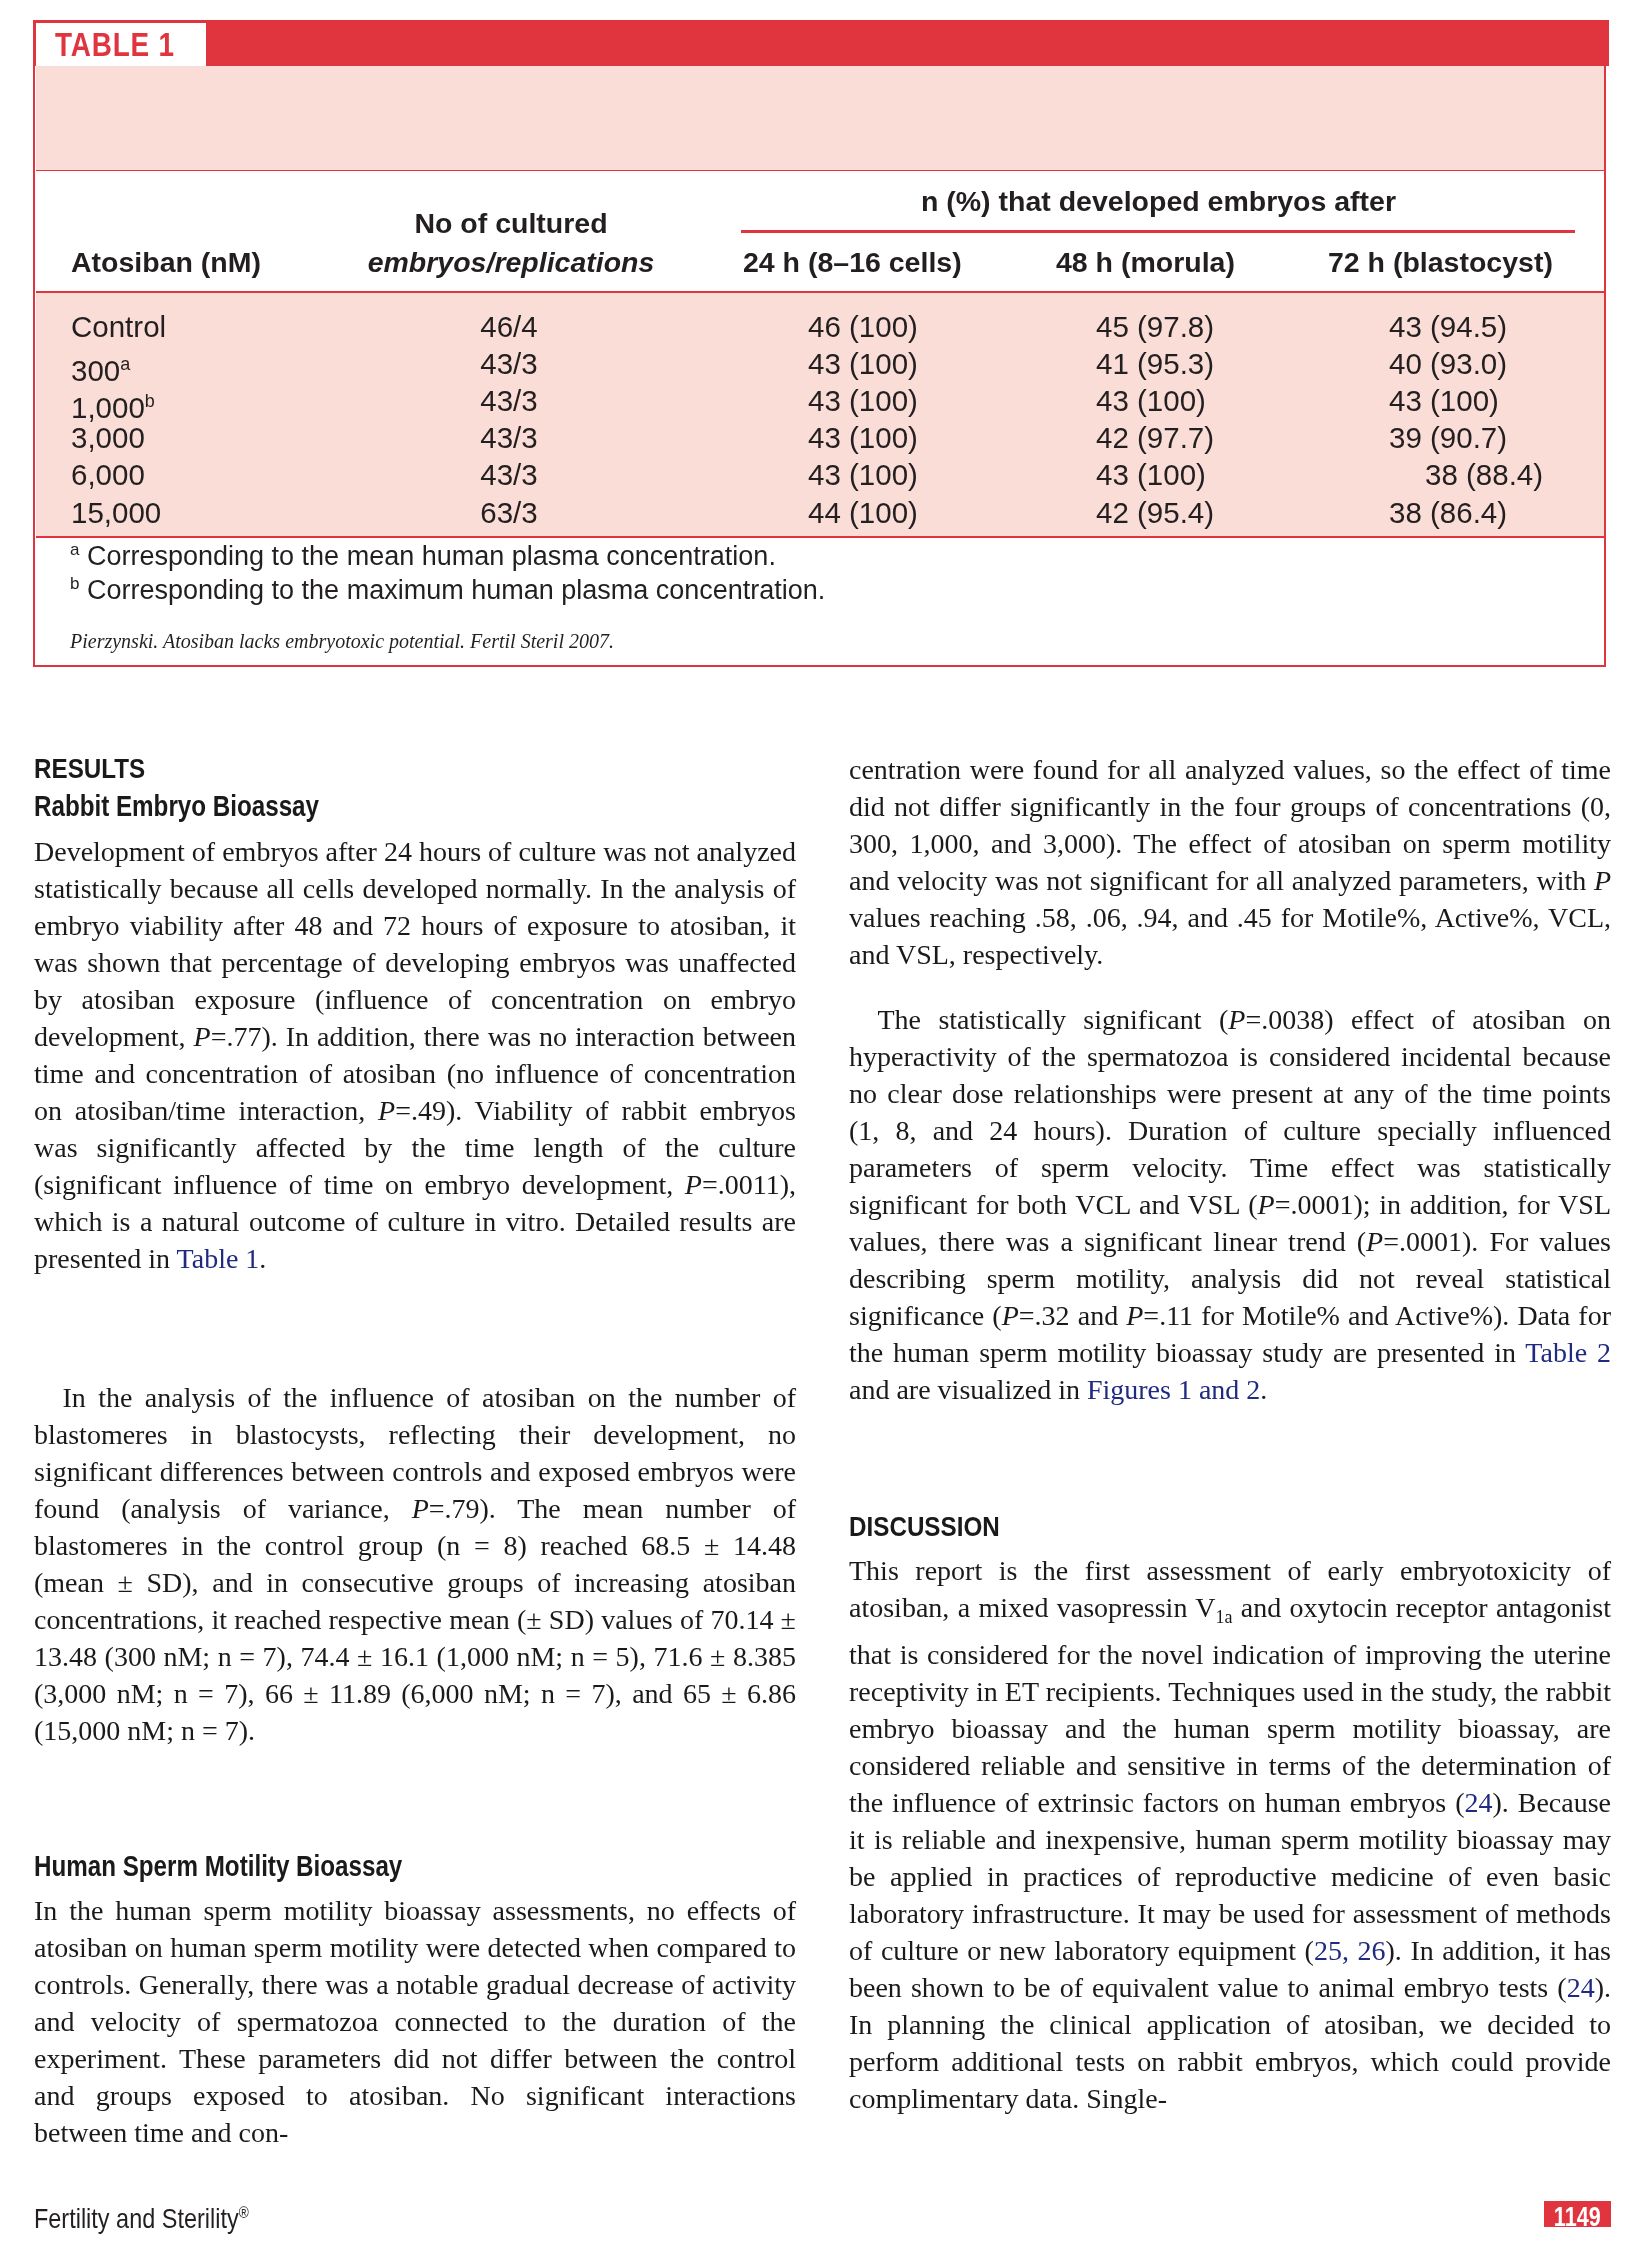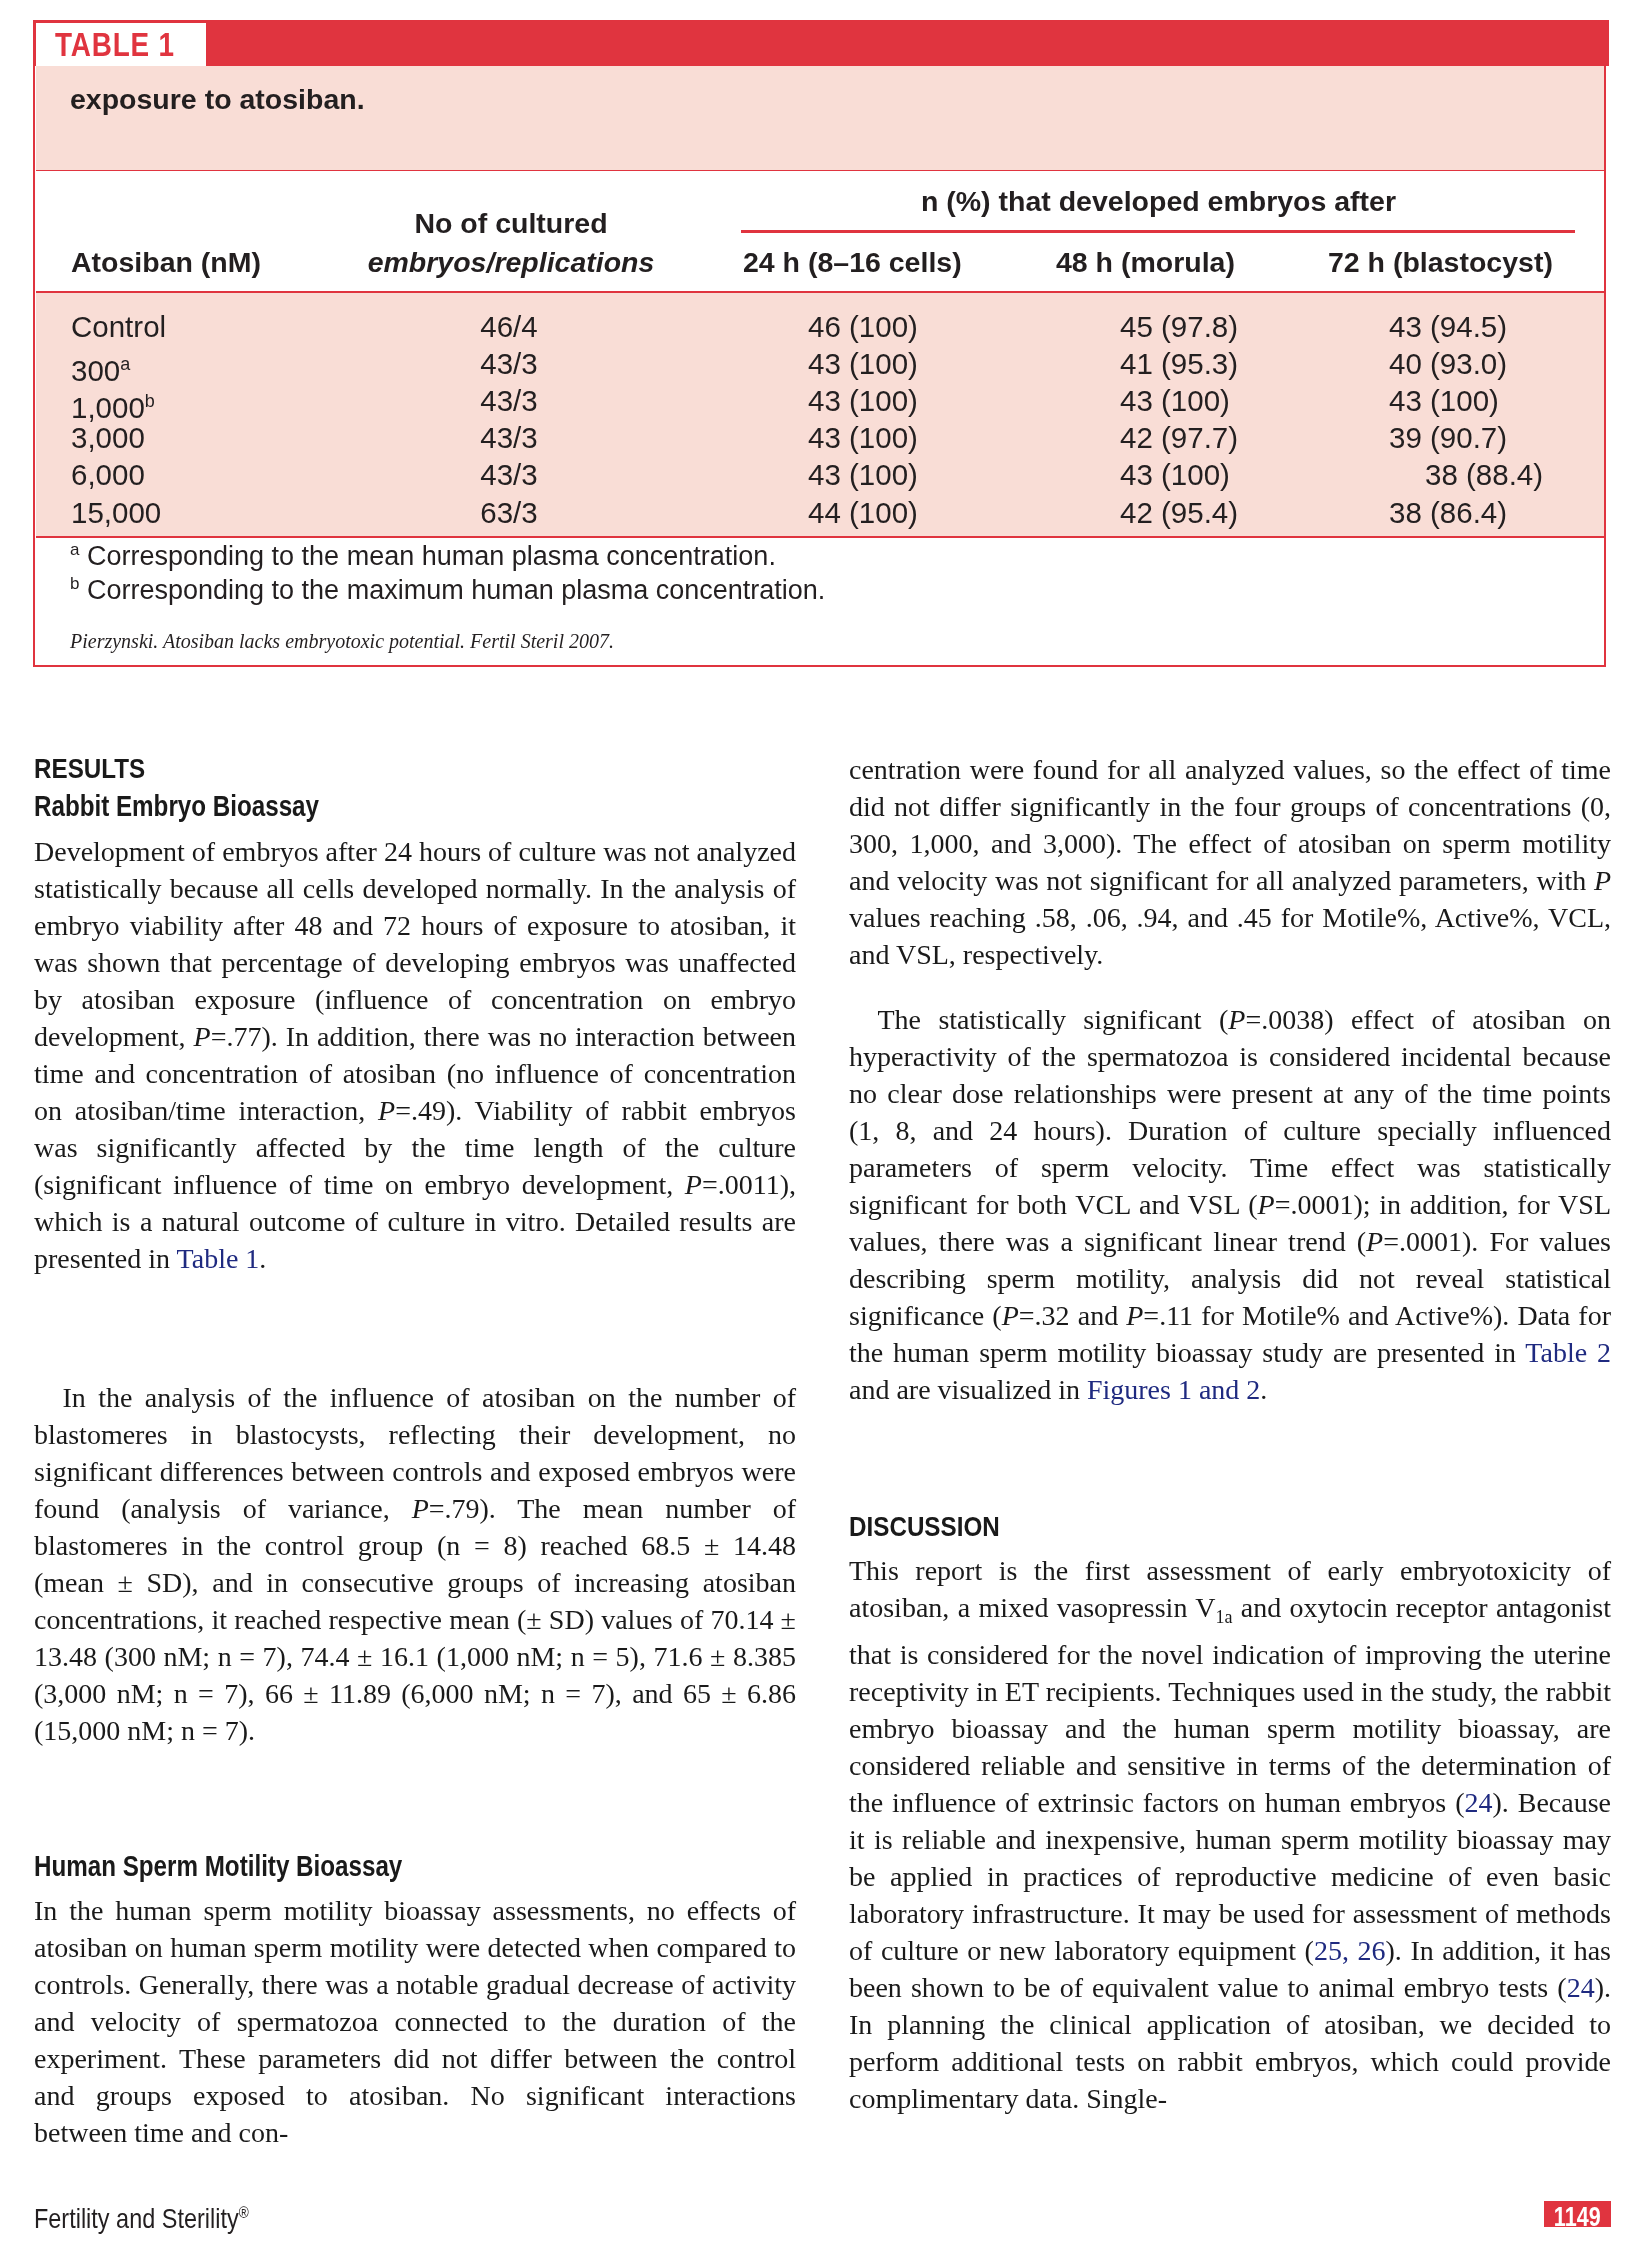--- a/index.html
+++ b/index.html
@@ -16,21 +16,21 @@
   .caption { left:70px; top:80px; width:1512px; font-family:"Liberation Sans", sans-serif; font-weight:bold; font-size:28.5px; line-height:38px; color:#231f20; }
   .hdr-zone { left:36px; top:171px; width:1570px; height:122px; background:#fff; border-bottom:2.9px solid #e0343f; box-sizing:border-box; }
   .hdr { font-family:"Liberation Sans", sans-serif; font-weight:bold; font-size:28.5px; color:#231f20; white-space:nowrap; }
   .span-line { left:741px; top:230px; width:834px; height:2.9px; background:#e0343f; }
   .body-zone { left:36px; top:293px; width:1570px; height:245px; background:#f9ddd6; border-bottom:2.9px solid #e0343f; box-sizing:border-box; }
   .cell { font-family:"Liberation Sans", sans-serif; font-size:29.5px; color:#231f20; white-space:nowrap; line-height:36px; }
   .cell sup { font-size:18px; }
   .c0 { left:71px; }
   .c1 { left:447px; width:124px; text-align:center; }
   .c2 { left:808px; }
-  .c3 { left:1120px;text-align:right; }
+  .c3 { left:1096px;text-align:right; }
   .c4 { left:1389px; }
   .fn { left:70px; font-family:"Liberation Sans", sans-serif; font-size:27px; color:#231f20; white-space:nowrap; }
   .fn sup { font-size:17px; }
   .cite { left:70px; top:630px; font-family:"Liberation Serif", serif; font-style:italic; font-size:20px; color:#231f20; white-space:nowrap; }
   
   .col { width:762px; font-family:"Liberation Serif", serif; font-size:28px; line-height:37px; color:#1a1a1a; text-align:justify; }
   .col p { margin:0; }
   .col .indent { text-indent:28.5px; }
   .h1 { font-family:"Liberation Sans", sans-serif; font-weight:bold; font-size:28.5px; color:#1a1a1a; letter-spacing:0px; transform:scaleX(0.85); transform-origin:left top; white-space:nowrap; }
   .h2 { font-family:"Liberation Sans", sans-serif; font-weight:bold; font-size:29.5px; color:#1a1a1a; transform:scaleX(0.82); transform-origin:left top; white-space:nowrap; }
@@ -43,21 +43,20 @@
     font-family:"Liberation Sans", sans-serif; font-weight:bold; font-size:27px; line-height:33px; text-align:center; }
   .page-num span { display:inline-block; transform:scaleX(0.8); }
 </style>
 </head>
 <body>
 
 <div class="abs table-bar"></div>
 <div class="abs table-label"><span>TABLE 1</span></div>
 <div class="abs caption-band"></div>
 <div class="abs caption">
-  <div>exposure to atosiban.</div>
 </div>
 
 <div class="abs hdr-zone"></div>
 <div class="abs hdr" style="left:742px; top:185px; width:833px; text-align:center;">n (%) that developed embryos after</div>
 <div class="abs span-line"></div>
 <div class="abs hdr" style="left:71px; top:246px;">Atosiban (nM)</div>
 <div class="abs hdr" style="left:352px; top:207px; width:318px; text-align:center;">No of cultured</div>
 <div class="abs hdr" style="left:352px; top:246px; width:318px; text-align:center;font-style:italic;">embryos/replications</div>
 <div class="abs hdr" style="left:743px; top:246px;">24 h (8–16 cells)</div>
 <div class="abs hdr" style="left:1056px; top:246px;">48 h (morula)</div>

